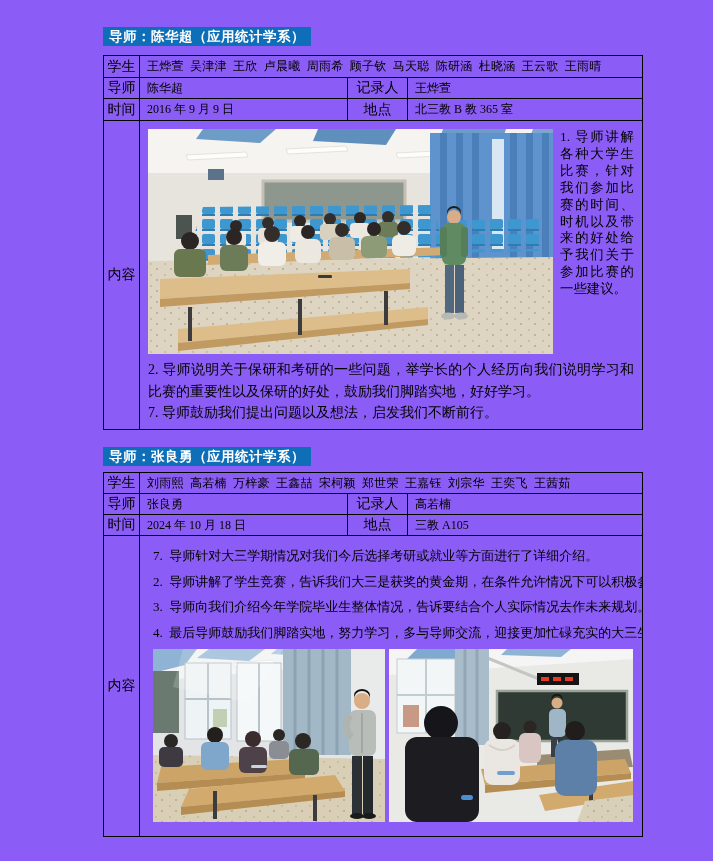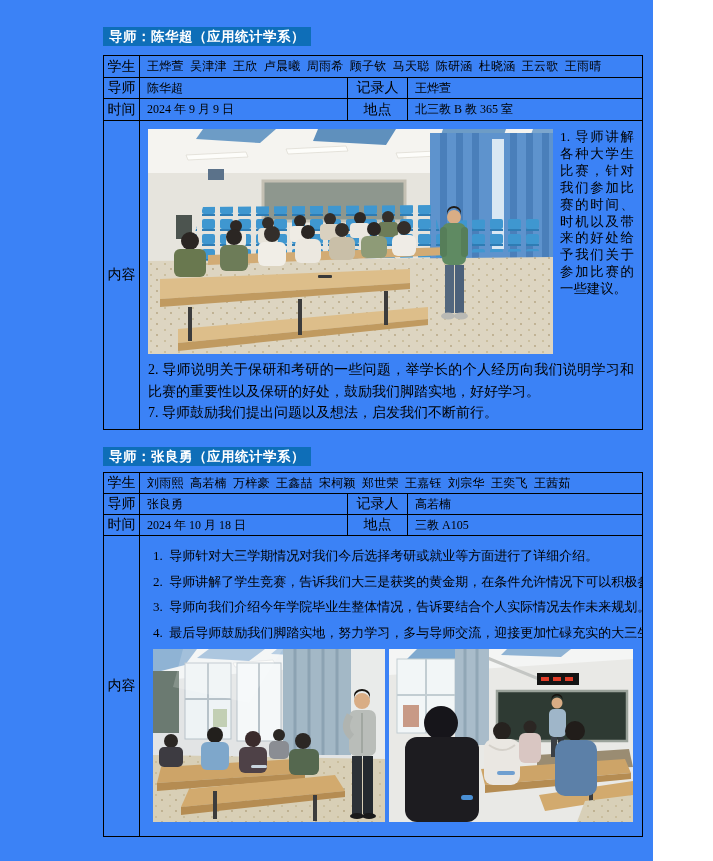--- a/index.html
+++ b/index.html
@@ -1,17 +1,17 @@
 <!DOCTYPE html>
 <html><head>
 <meta charset="utf-8">
 <style>
   html,body{margin:0;padding:0;background:#fff;}
   .page{
-    position:relative;width:653px;height:861px;background:#3b82f6;
+    position:relative;width:713px;height:861px;background:#8b5cf6;
     font-family:"Liberation Serif","DejaVu Serif",serif;color:#000;overflow:hidden;
   }
   .badge{
     position:absolute;left:103px;display:inline-block;
     background:#0e6eb8;color:#ffffff;font-family:"Liberation Sans","DejaVu Sans",sans-serif;
     font-weight:bold;font-size:13.5px;line-height:19px;padding:0 6px;letter-spacing:0.5px;
   }
   .badge1{top:27px;}
   .badge2{top:447px;}
   table.meeting{
@@ -58,21 +58,21 @@
       <td class="val students" colspan="3">王烨萱  吴津津  王欣  卢晨曦  周雨希  顾子钦  马天聪  陈研涵  杜晓涵  王云歌  王雨晴</td>
     </tr>
     <tr class="r-mid">
       <td class="lbl">导师</td>
       <td class="val">陈华超</td>
       <td class="lbl">记录人</td>
       <td class="val">王烨萱</td>
     </tr>
     <tr class="r-std">
       <td class="lbl">时间</td>
-      <td class="val">2024 年 9 月 9 日</td>
+      <td class="val">2016 年 9 月 9 日</td>
       <td class="lbl">地点</td>
       <td class="val">北三教 B 教 365 室</td>
     </tr>
     <tr>
       <td class="lbl">内容</td>
       <td class="content-cell" colspan="3">
         <div class="c1-wrap">
 
           <svg width="405" height="225" viewBox="0 0 405 225">
             <defs>
@@ -204,21 +204,21 @@
     <tr class="r-mid">
       <td class="lbl">时间</td>
       <td class="val">2024 年 10 月 18 日</td>
       <td class="lbl">地点</td>
       <td class="val">三教 A105</td>
     </tr>
     <tr>
       <td class="lbl">内容</td>
       <td class="content-cell" colspan="3">
         <div class="c2-items">
-          <div class="num-item">1.  导师针对大三学期情况对我们今后选择考研或就业等方面进行了详细介绍。</div>
+          <div class="num-item">7.  导师针对大三学期情况对我们今后选择考研或就业等方面进行了详细介绍。</div>
           <div class="num-item">2.  导师讲解了学生竞赛，告诉我们大三是获奖的黄金期，在条件允许情况下可以积极参与。</div>
           <div class="num-item">3.  导师向我们介绍今年学院毕业生整体情况，告诉要结合个人实际情况去作未来规划。</div>
           <div class="num-item">4.  最后导师鼓励我们脚踏实地，努力学习，多与导师交流，迎接更加忙碌充实的大三生活。</div>
         </div>
         <div class="photos-row">
 
           <svg width="232" height="173" viewBox="0 0 232 173">
             <defs>
               <pattern id="speckB" width="14" height="11" patternUnits="userSpaceOnUse">
                 <circle cx="3" cy="3" r="1" fill="#c6b894"></circle>

